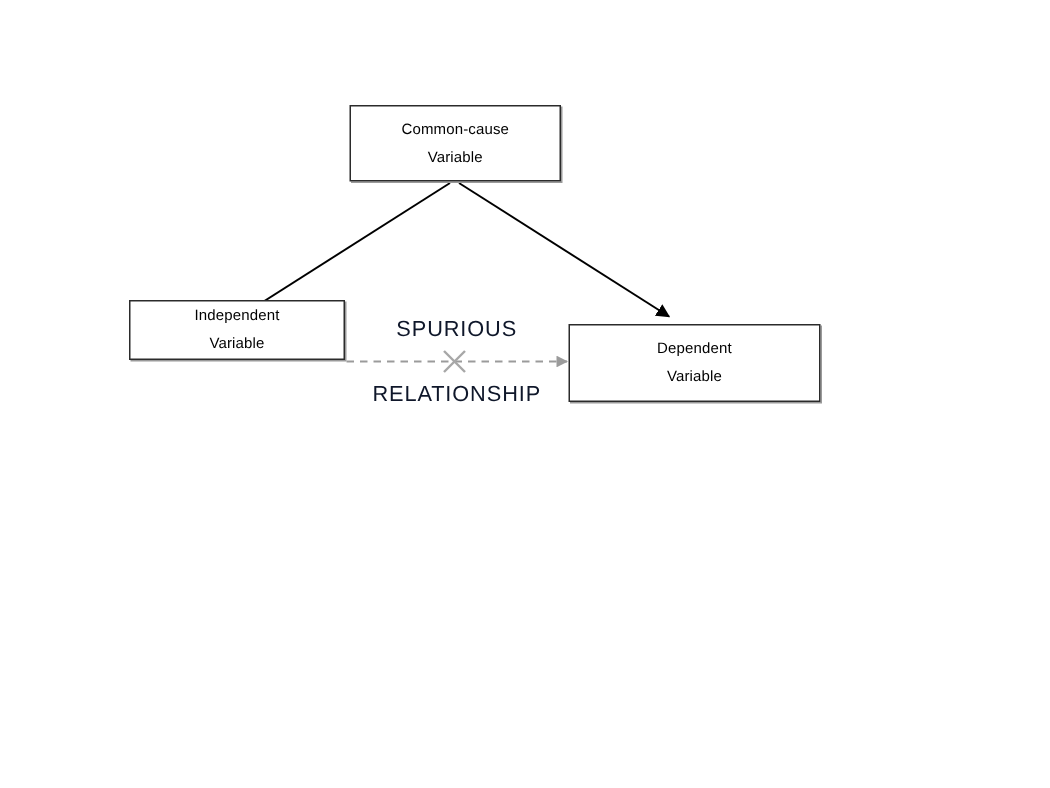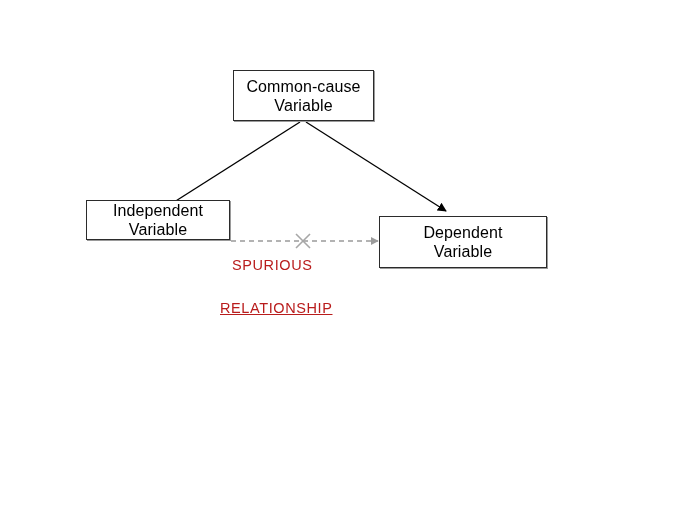--- a/index.html
+++ b/index.html
@@ -24,21 +24,21 @@
     position: absolute;
     box-sizing: border-box;
     background: #ffffff;
     border: 1px solid #2b2b2b;
     box-shadow: 1px 1px 0 0 #9a9a9a;
     display: flex;
     align-items: center;
     justify-content: center;
     text-align: center;
     color: #000000;
-    font-size: 16px;
+    font-size: 10px;
     line-height: 19px;
     letter-spacing: 0.1px;
     white-space: pre-line;
   }
   #node-common-cause {
     left: 233px;
     top: 70px;
     width: 141px;
     height: 51px;
   }
@@ -49,36 +49,35 @@
     height: 40px;
   }
   #node-dependent {
     left: 379px;
     top: 216px;
     width: 168px;
     height: 52px;
   }
   .edge-label {
     position: absolute;
-    color: #b91c1c;
+    color: #0f172a;
     font-size: 14.5px;
     letter-spacing: 0.6px;
     white-space: nowrap;
-    margin-top: 45px;
+    text-align: center;
   }
   #label-spurious {
     left: 232px;
     top: 212px;
     width: 145px;
   }
   #label-relationship {
-    left: 220px;
+    left: 232px;
     top: 255px;
     width: 145px;
-    text-decoration: underline;
   }
 </style>
 </head>
 <body>
 
 <svg id="canvas" viewBox="0 0 700 525" xmlns="http://www.w3.org/2000/svg">
   <defs>
     <marker id="arrow-black" viewBox="0 0 10 10" refX="9" refY="5" markerWidth="7" markerHeight="7" orient="auto-start-reverse">
       <path d="M 0 0 L 10 5 L 0 10 z" fill="#000000"></path>
     </marker>

